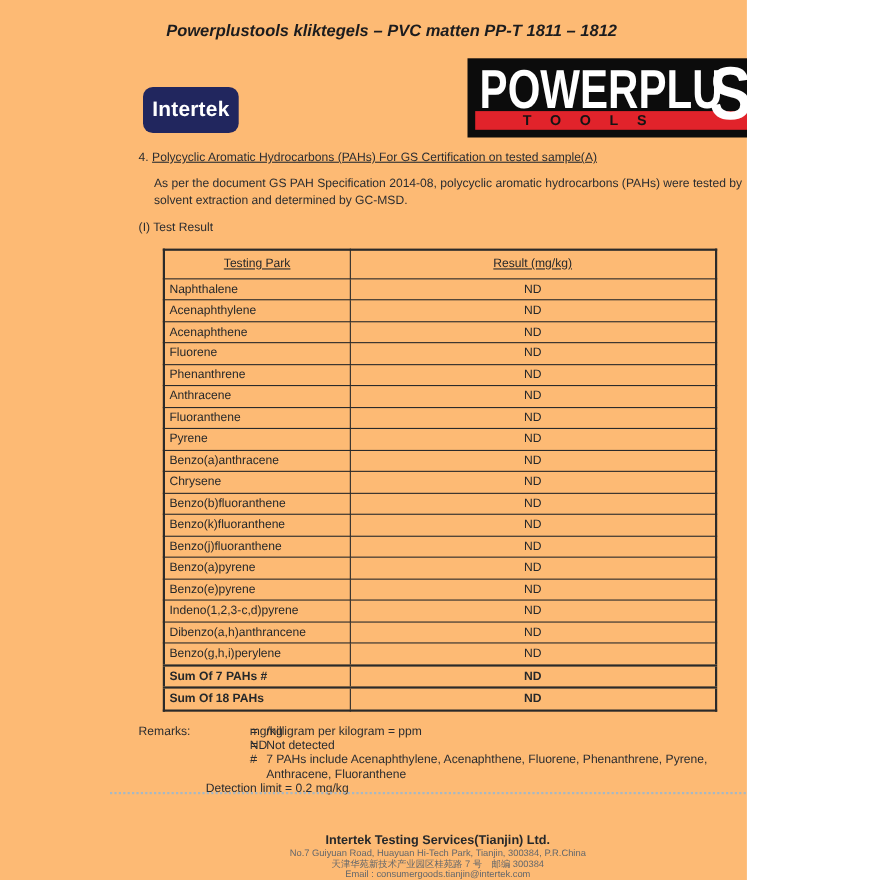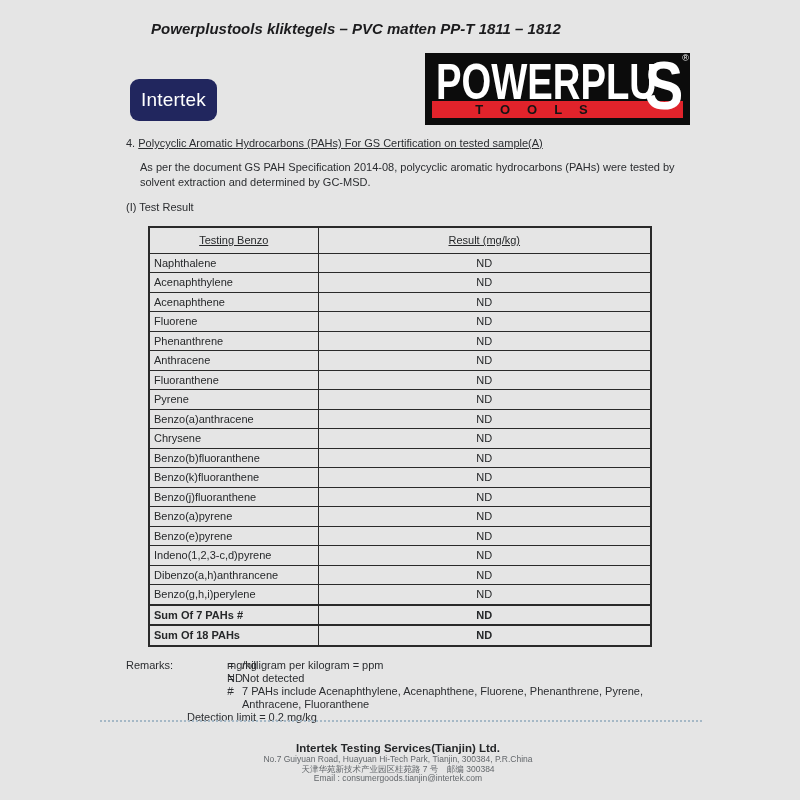--- a/index.html
+++ b/index.html
@@ -1,31 +1,31 @@
 <!DOCTYPE html>
 <html><head>
 <meta charset="utf-8">
 <style>
   html,body { margin:0; padding:0; background:#ffffff; }
   .page {
-    position:relative; width:800px; height:800px; background:#e5e5e5;
+    position:relative; width:679px; height:800px; background:#fdba74;
     font-family:"Liberation Sans", sans-serif; color:#2b2d30; overflow:hidden;
   }
 
   
   .doc-title {
     position:absolute; top:20px; left:0; width:712px; text-align:center;
     font-size:15px; font-weight:bold; font-style:italic; color:#1c1c1e;
   }
 
   .intertek-logo {
     position:absolute; left:130px; top:79px; width:87px; height:42px;
     background:#21265e; border-radius:9px; display:flex; align-items:center; justify-content:center;
   }
-  .intertek-logo span { color:#ffffff; font-size:19px; font-weight:normal; letter-spacing:0.2px; }
+  .intertek-logo span { color:#ffffff; font-size:19px; font-weight:bold; letter-spacing:0.2px; }
 
   .pp-logo { position:absolute; left:425px; top:53px; width:265px; height:72px; background:#0c0c0c; }
   .pp-reg { position:absolute; right:1px; top:0px; color:#ffffff; font-size:9px; z-index:4; }
   .pp-word { position:absolute; left:11px; top:3px; white-space:nowrap; }
   .pp-main {
     display:inline-block; color:#ffffff; font-weight:800; font-size:49px; line-height:50px;
     letter-spacing:0px; transform:scale(0.78,1.02); transform-origin:0 0;
   }
   .pp-s {
     position:absolute; right:7px; top:-1px; color:#ffffff; font-weight:800; font-size:68px;
@@ -79,21 +79,21 @@
   .r-def { grid-column:4; padding-left:1px; }
   .r-limit { grid-column:2 / span 3; }
 
   .dotted-divider {
     position:absolute; left:100px; top:720px; width:602px; height:0;
     border-top:2px dotted #a5b8c6;
   }
 
   
   .footer { position:absolute; left:0; top:742px; width:796px; text-align:center; }
-  .footer-company { font-size:11.5px; font-weight:bold; color:#26282a; line-height:13px; }
+  .footer-company { font-size:11.5px; font-weight:bold; color:#26282a; line-height:13px;margin-top:16px; }
   .footer-line { font-size:8.5px; color:#63676b; line-height:9.6px; }
 </style>
 </head>
 <body>
 
 <div class="page">
 
   <div class="doc-title">Powerplustools kliktegels – PVC matten PP-T 1811 – 1812</div>
 
   <div class="intertek-logo">
@@ -120,21 +120,21 @@
 
   <div class="sub-heading">(I) Test Result</div>
 
   <table class="results-table">
     <colgroup>
         <col class="col-item">
         <col class="col-result">
       </colgroup>
     <thead>
       <tr>
-        <th>Testing Benzo</th>
+        <th>Testing Park</th>
         <th>Result (mg/kg)</th>
       </tr>
     </thead>
     <tbody>
         <tr>
           <td class="item-cell">Naphthalene</td>
           <td class="result-cell">ND</td>
         </tr>
         <tr>
           <td class="item-cell">Acenaphthylene</td>

